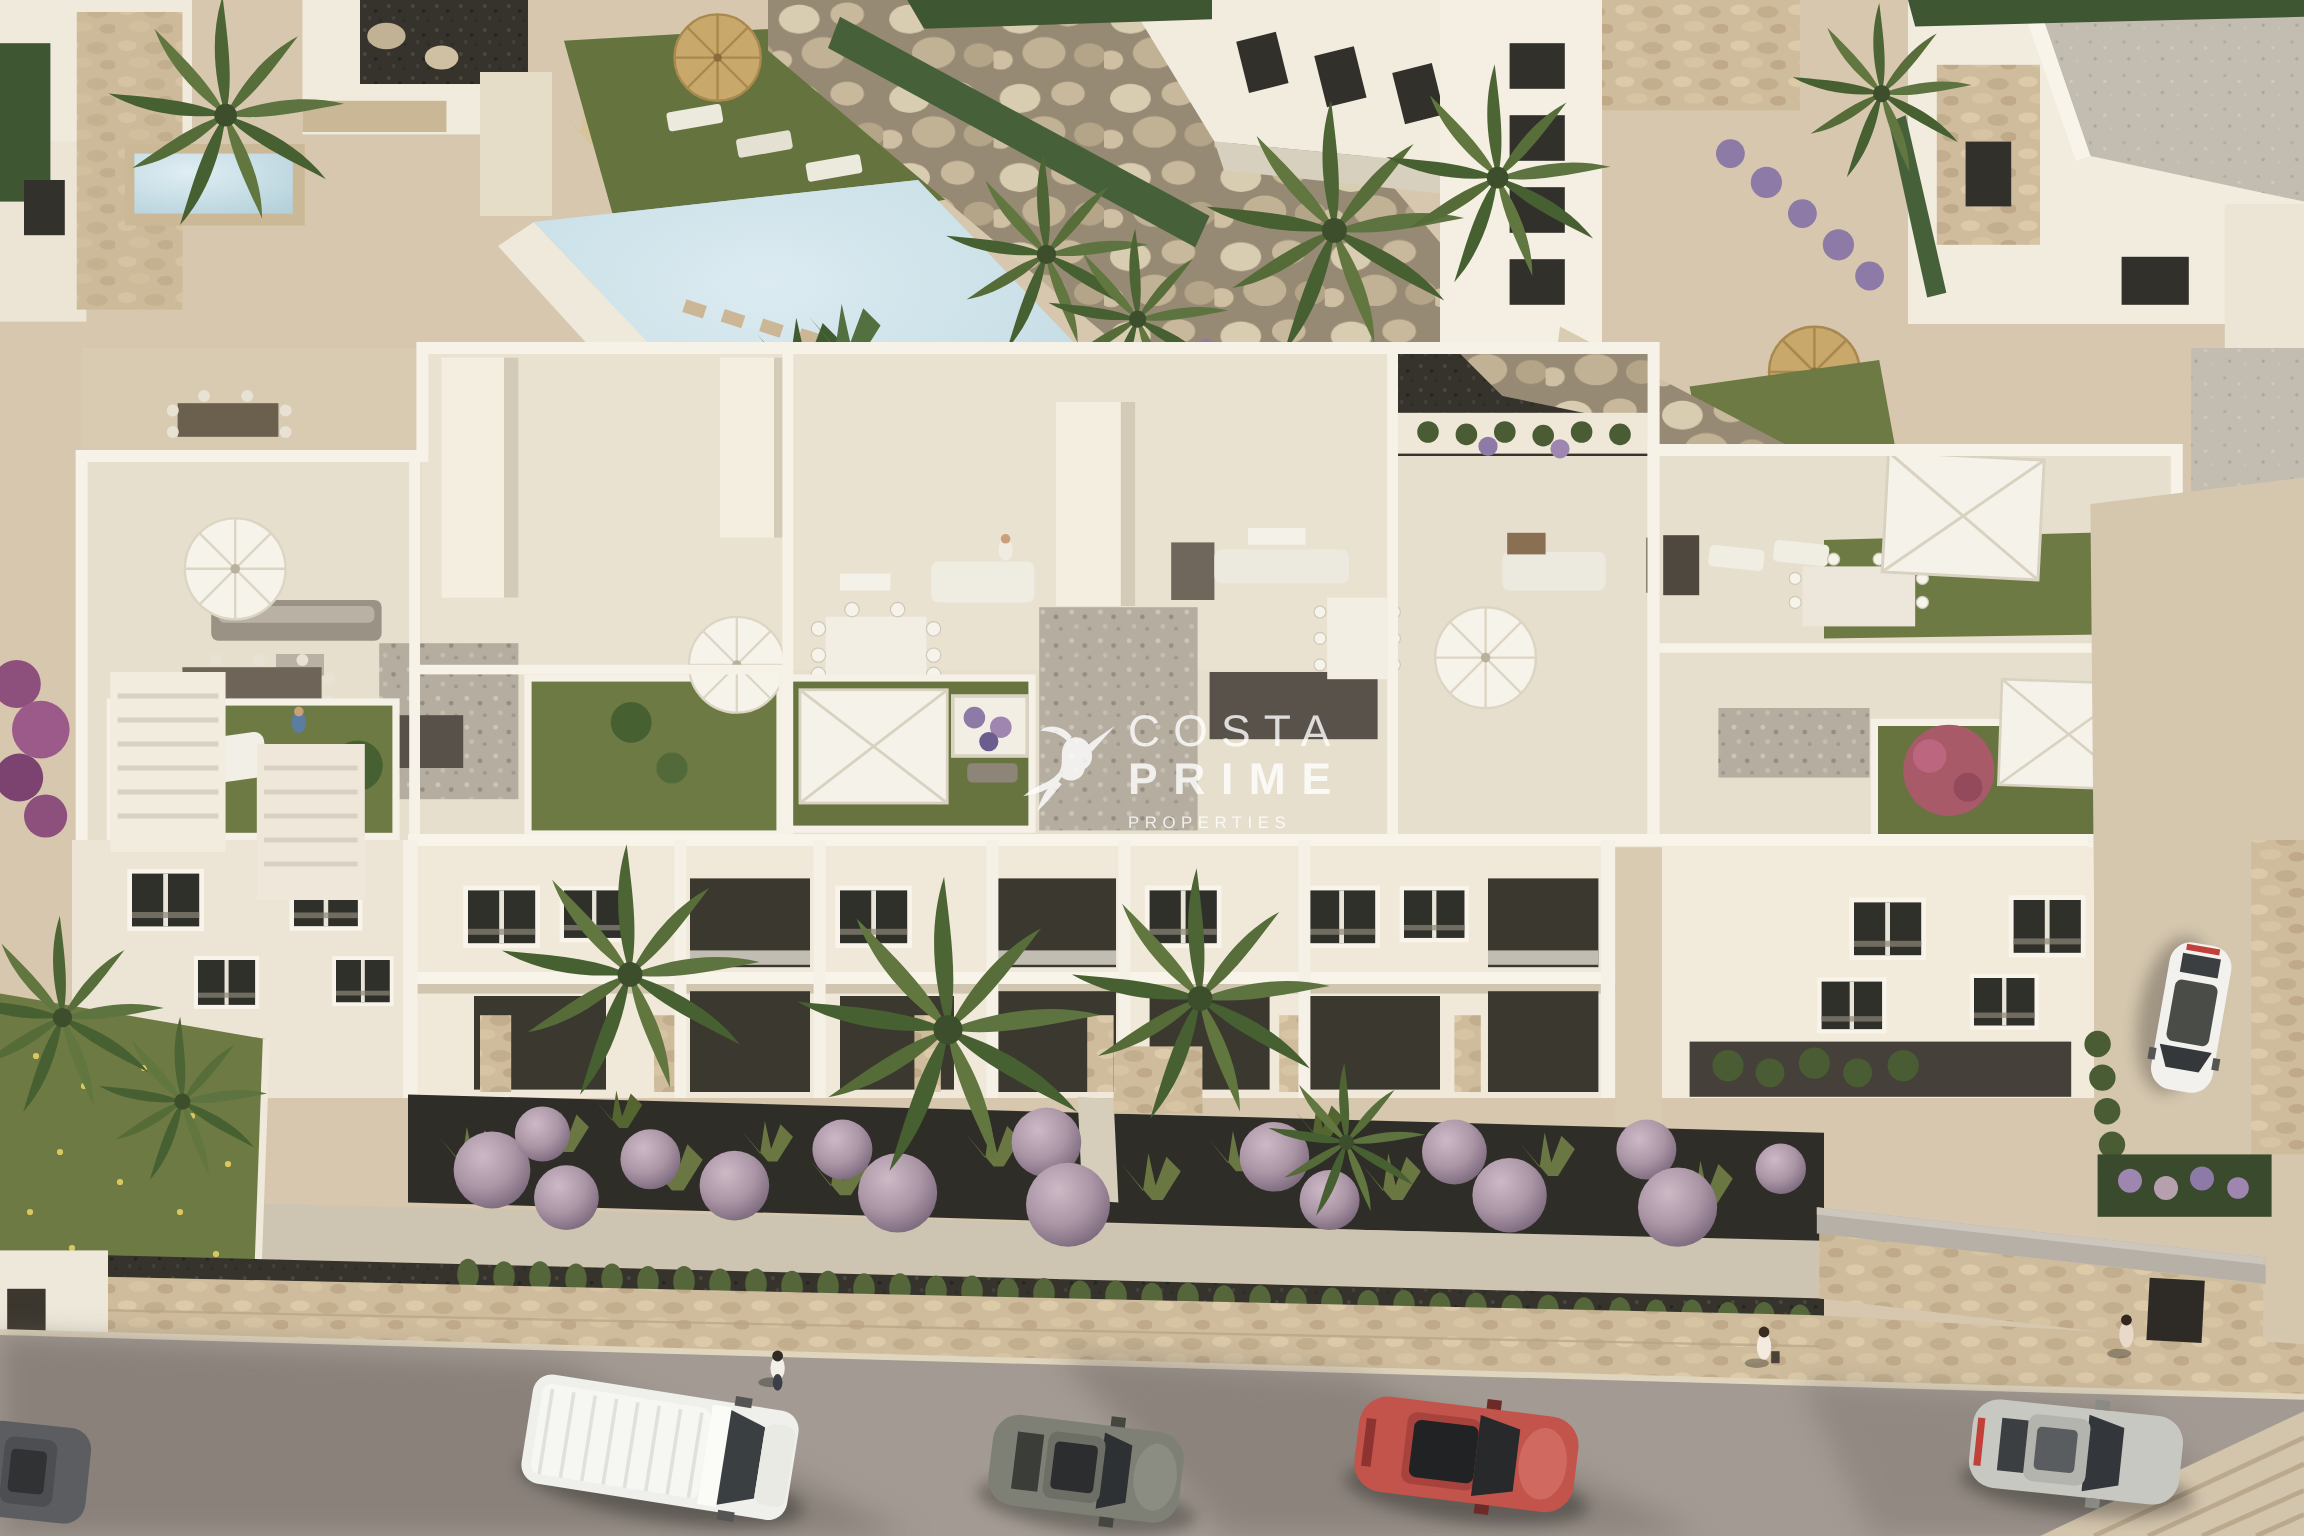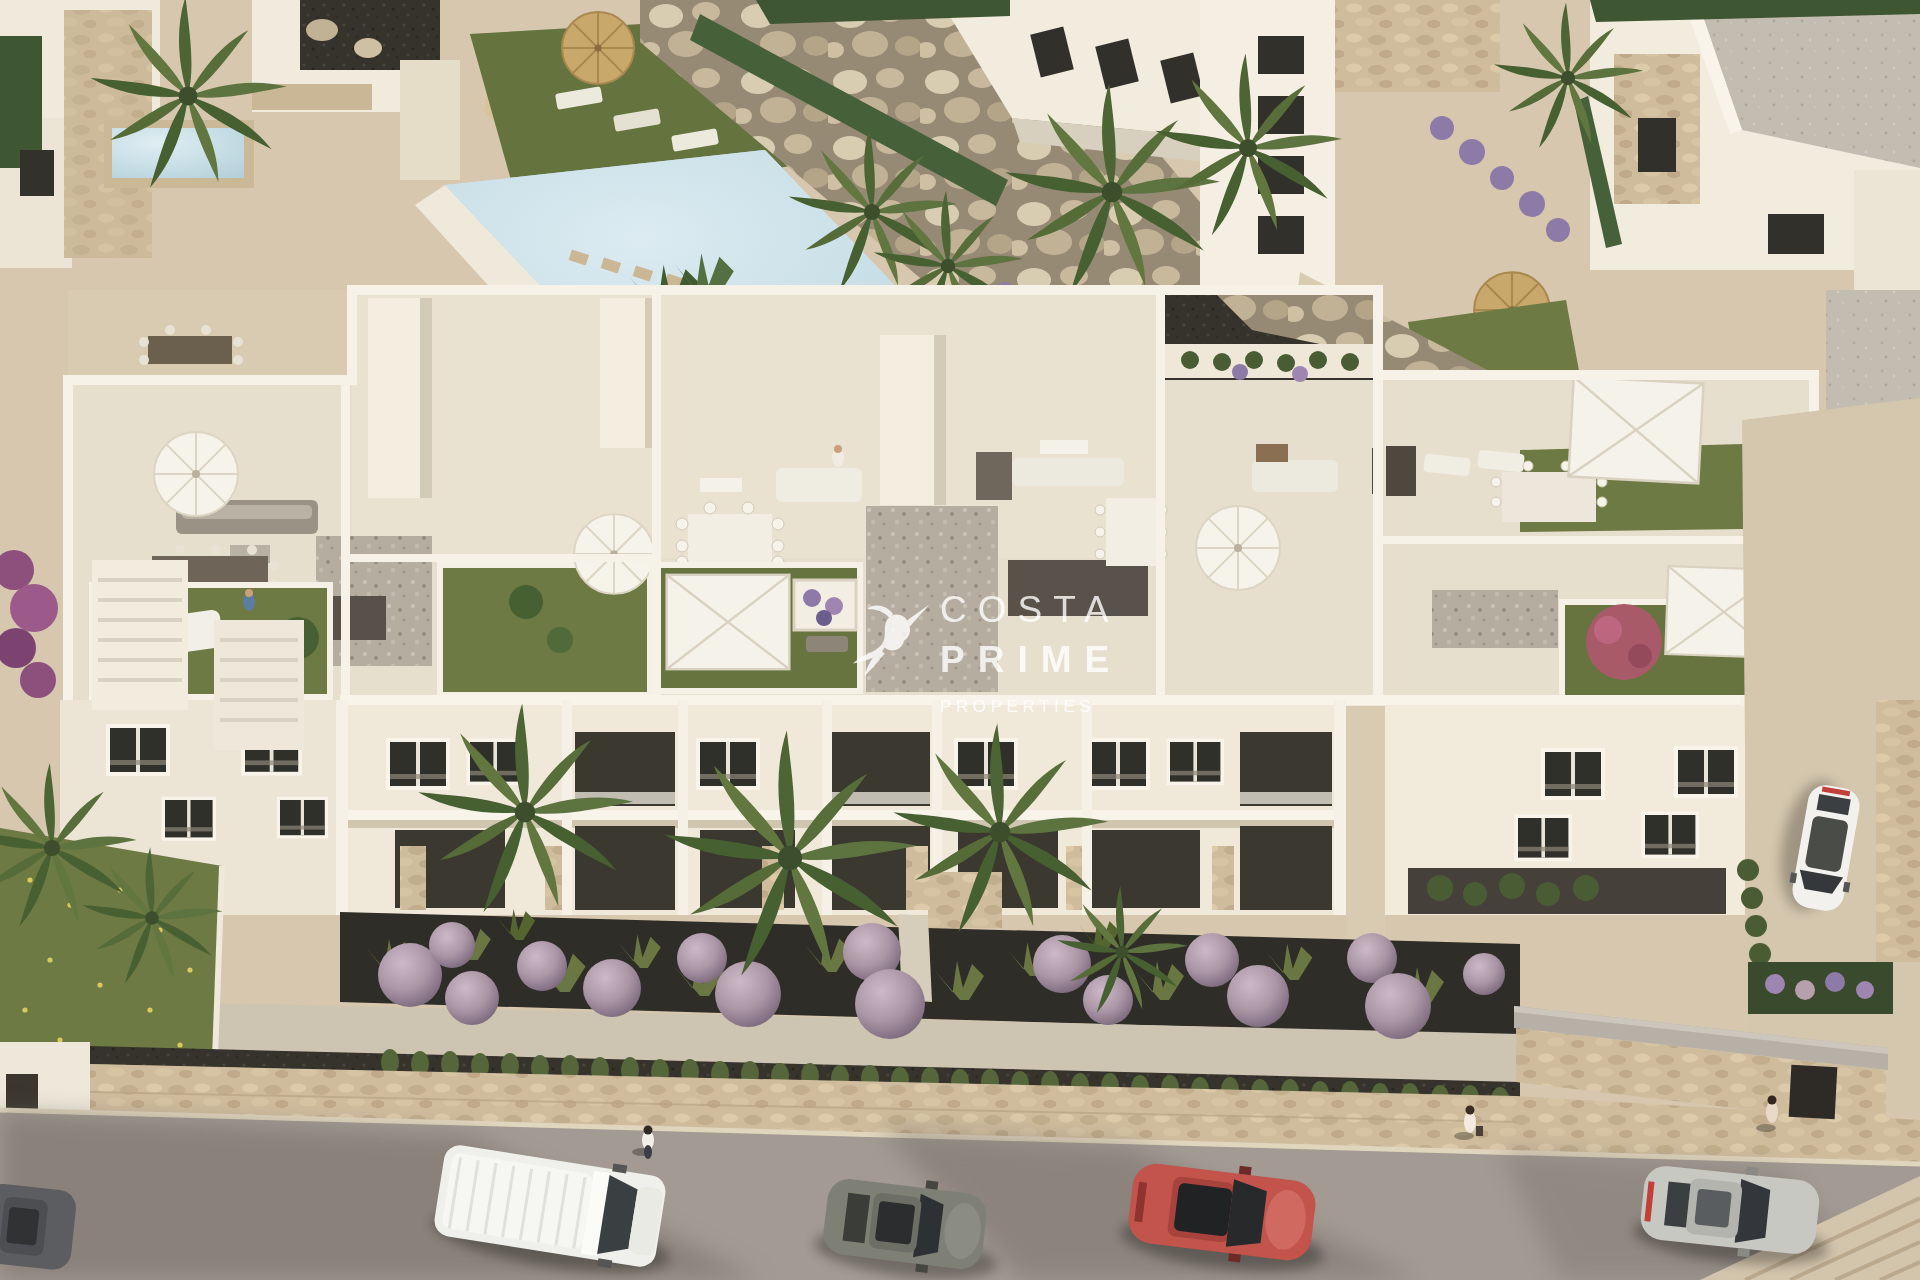--- a/index.html
+++ b/index.html
@@ -3,24 +3,24 @@
 <meta charset="utf-8">
 <style>
   html,body{margin:0;padding:0;background:#222;}
   #stage{position:relative;width:1920px;height:1280px;overflow:hidden;
          font-family:"Liberation Sans",sans-serif;background:#d6c7ae;}
   #scene-svg{position:absolute;left:0;top:0;width:1920px;height:1280px;display:block;}
   
   #watermark{position:absolute;left:846px;top:590px;display:flex;gap:10px;
              color:rgba(255,255,255,0.80);pointer-events:none;}
   #wm-bird{width:84px;height:92px;margin-top:4px;}
-  #wm-text{display:flex;flex-direction:column;gap:10px;}
+  #wm-text{display:flex;flex-direction:column;}
   .wm-line1{font-size:37px;font-weight:400;letter-spacing:11px;line-height:1.08;}
   .wm-line2{font-size:37px;font-weight:700;letter-spacing:13px;line-height:1.08;}
-  .wm-line3{font-size:17px;font-weight:400;letter-spacing:4.6px;margin-top:7px;}
+  .wm-line3{font-size:14px;font-weight:400;letter-spacing:4.6px;margin-top:7px;}
 </style>
 </head>
 <body>
 
 <div id="stage">
 <svg id="scene-svg" viewBox="0 0 1920 1280" xmlns="http://www.w3.org/2000/svg">
 <defs>
   <pattern id="boulders" width="92" height="66" patternUnits="userSpaceOnUse">
     <rect width="92" height="66" fill="#978a74"></rect>
     <ellipse cx="22" cy="16" rx="17" ry="12" fill="#d8ccb1"></ellipse>

